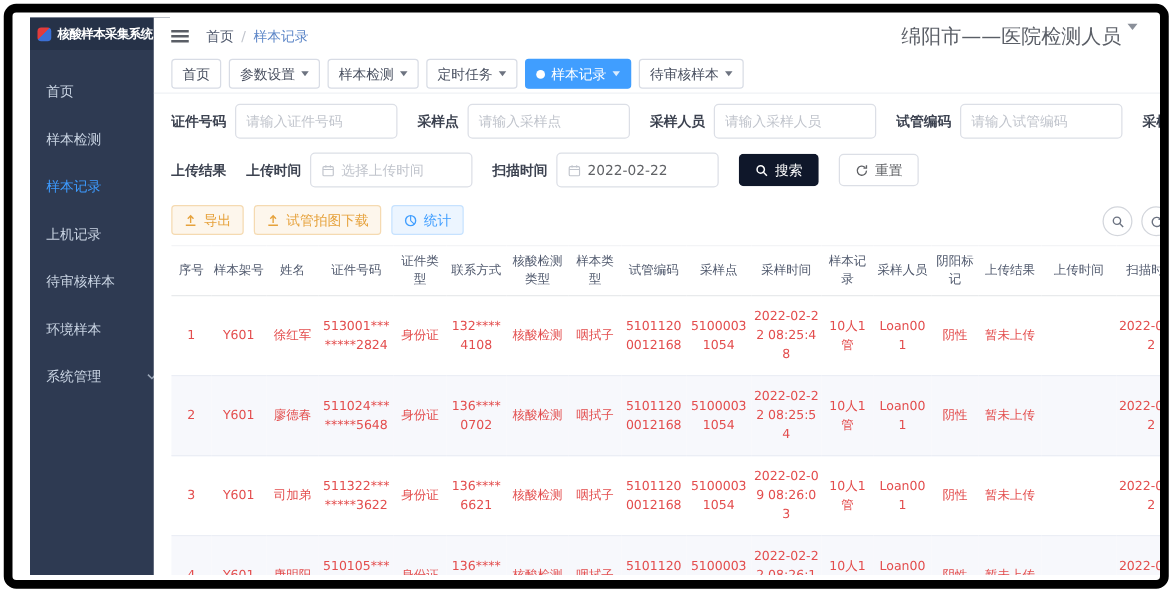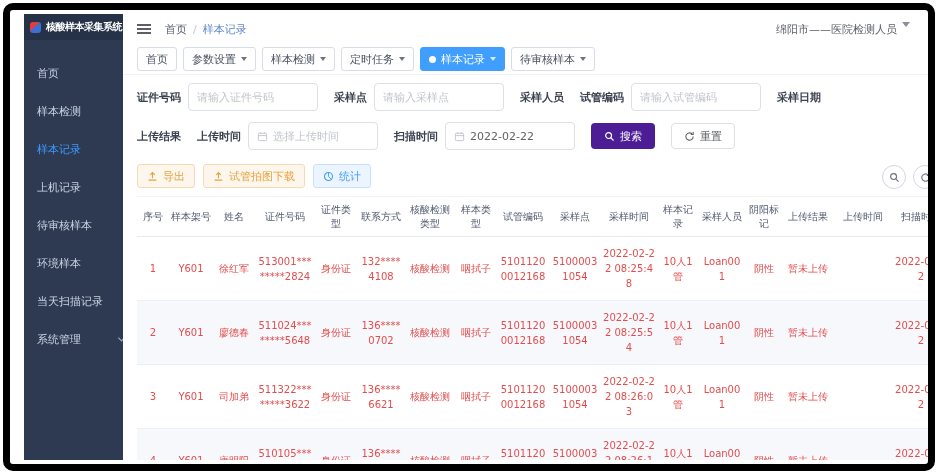--- a/index.html
+++ b/index.html
@@ -26,21 +26,21 @@
   
   .main{position:absolute;left:113px;top:4px;right:0;bottom:4px;background:#fff;overflow:hidden;}
 
   .topbar{height:30px;display:flex;align-items:center;padding:0 18px 0 14px;}
   .hamburger{width:14px;display:flex;flex-direction:column;gap:2.5px;cursor:pointer;margin-right:14px;}
   .hamburger i{height:1.5px;background:#5a5e66;display:block;}
   .crumb{font-size:11px;color:#515a6e;display:flex;gap:6px;align-items:center;}
   .crumb .sep{color:#c0c4cc;}
   .crumb .cur{color:#5e87c8;}
   .topbar .spacer{flex:1;}
-  .user{font-size:11px;color:#5a5e66;display:flex;gap:5px;cursor:pointer;}
+  .user{font-size:16px;color:#5a5e66;display:flex;gap:5px;cursor:pointer;}
   .tri-down{width:0;height:0;border-left:4px solid transparent;border-right:4px solid transparent;
             border-top:5px solid #8a8f99;}
 
   .tabsbar{height:30px;display:flex;align-items:center;gap:6px;padding:0 14px;
            border-bottom:1px solid #f0f2f5;}
   .tag{height:22px;display:flex;align-items:center;gap:5px;padding:0 8px;border:1px solid #d8dce5;
        border-radius:3px;background:#fff;color:#495060;font-size:11px;cursor:pointer;white-space:nowrap;}
   .tag .dot{width:7px;height:7px;border-radius:50%;background:#fff;display:none;}
   .tag.active{background:#409eff;border-color:#409eff;color:#fff;}
   .tag.active .dot{display:block;}
@@ -55,21 +55,21 @@
   .f-box{width:112px;height:26px;border:1px solid #dcdfe6;border-radius:4px;background:#fff;
          display:flex;align-items:center;gap:5px;padding:0 8px;font-size:11px;color:#c0c4cc;
          overflow:hidden;white-space:nowrap;}
   .f-box.has-value{color:#606266;}
   .f-box .caret{margin-left:auto;width:0;height:0;border-left:4px solid transparent;
                 border-right:4px solid transparent;border-top:5px solid #c0c4cc;}
   .f-box svg{width:11px;height:11px;flex:0 0 auto;color:#c0c4cc;}
   .btn{height:26px;border-radius:4px;font-size:11px;display:inline-flex;align-items:center;gap:5px;
        padding:0 12px;cursor:pointer;border:1px solid transparent;white-space:nowrap;}
   .btn svg{width:11px;height:11px;}
-  .btn-primary{background:#4c1d95;color:#fff;}
+  .btn-primary{background:#0f172a;color:#fff;}
   .btn-plain{background:#fff;color:#606266;border-color:#dcdfe6;}
 
   
   .actionbar{padding:3px 14px 0 14px;display:flex;align-items:flex-start;gap:8px;position:relative;}
   .btn-mini{height:24px;padding:0 9px;font-size:11px;border-radius:3px;}
   .btn-warn{background:#fdf6ec;border-color:#f5dab1;color:#e6a23c;}
   .btn-info{background:#ecf5ff;border-color:#c6e2ff;color:#409eff;}
   .tools{position:absolute;right:-9px;top:4px;display:flex;gap:7px;}
   .circle-btn{width:22px;height:22px;border-radius:50%;border:1px solid #d3d6dc;background:#fff;
               display:flex;align-items:center;justify-content:center;color:#6b7280;cursor:pointer;}
@@ -107,23 +107,20 @@
             <span>样本记录</span>
           </div>
           <div class="menu-item">
             <span>上机记录</span>
           </div>
           <div class="menu-item">
             <span>待审核样本</span>
           </div>
           <div class="menu-item">
             <span>环境样本</span>
-          </div>
-          <div class="menu-item">
-            <span>当天扫描记录</span>
           </div>
           <div class="menu-item">
             <span>系统管理</span>
             <span class="chev">
               <svg viewBox="0 0 10 10">
                 <path d="M1.5 3l3.5 3.5L8.5 3" fill="none" stroke="currentColor" stroke-width="1.3"></path>
               </svg>
             </span>
           </div>
         </div>
@@ -185,20 +182,23 @@
               </div>
             </div>
             <div class="f-item">
               <span class="f-label">采样点</span>
               <div class="f-box">
                 <span class="f-text">请输入采样点</span>
               </div>
             </div>
             <div class="f-item">
               <span class="f-label">采样人员</span>
+              <div class="f-box">
+                <span class="f-text">请输入采样人员</span>
+              </div>
             </div>
             <div class="f-item">
               <span class="f-label">试管编码</span>
               <div class="f-box">
                 <span class="f-text">请输入试管编码</span>
               </div>
             </div>
             <div class="f-item">
               <span class="f-label">采样日期</span>
             </div>
@@ -376,21 +376,21 @@
                 <td>3</td>
                 <td>Y601</td>
                 <td>司加弟</td>
                 <td>511322********3622</td>
                 <td>身份证</td>
                 <td>136****6621</td>
                 <td>核酸检测</td>
                 <td>咽拭子</td>
                 <td>51011200012168</td>
                 <td>51000031054</td>
-                <td>2022-02-22 08:26:03</td>
+                <td>2022-02-09 08:26:03</td>
                 <td>10人1管</td>
                 <td>Loan001</td>
                 <td>阴性</td>
                 <td>暂未上传</td>
                 <td></td>
                 <td>2022-02-22</td>
               </tr>
               <tr class="stripe">
                 <td>4</td>
                 <td>Y601</td>

